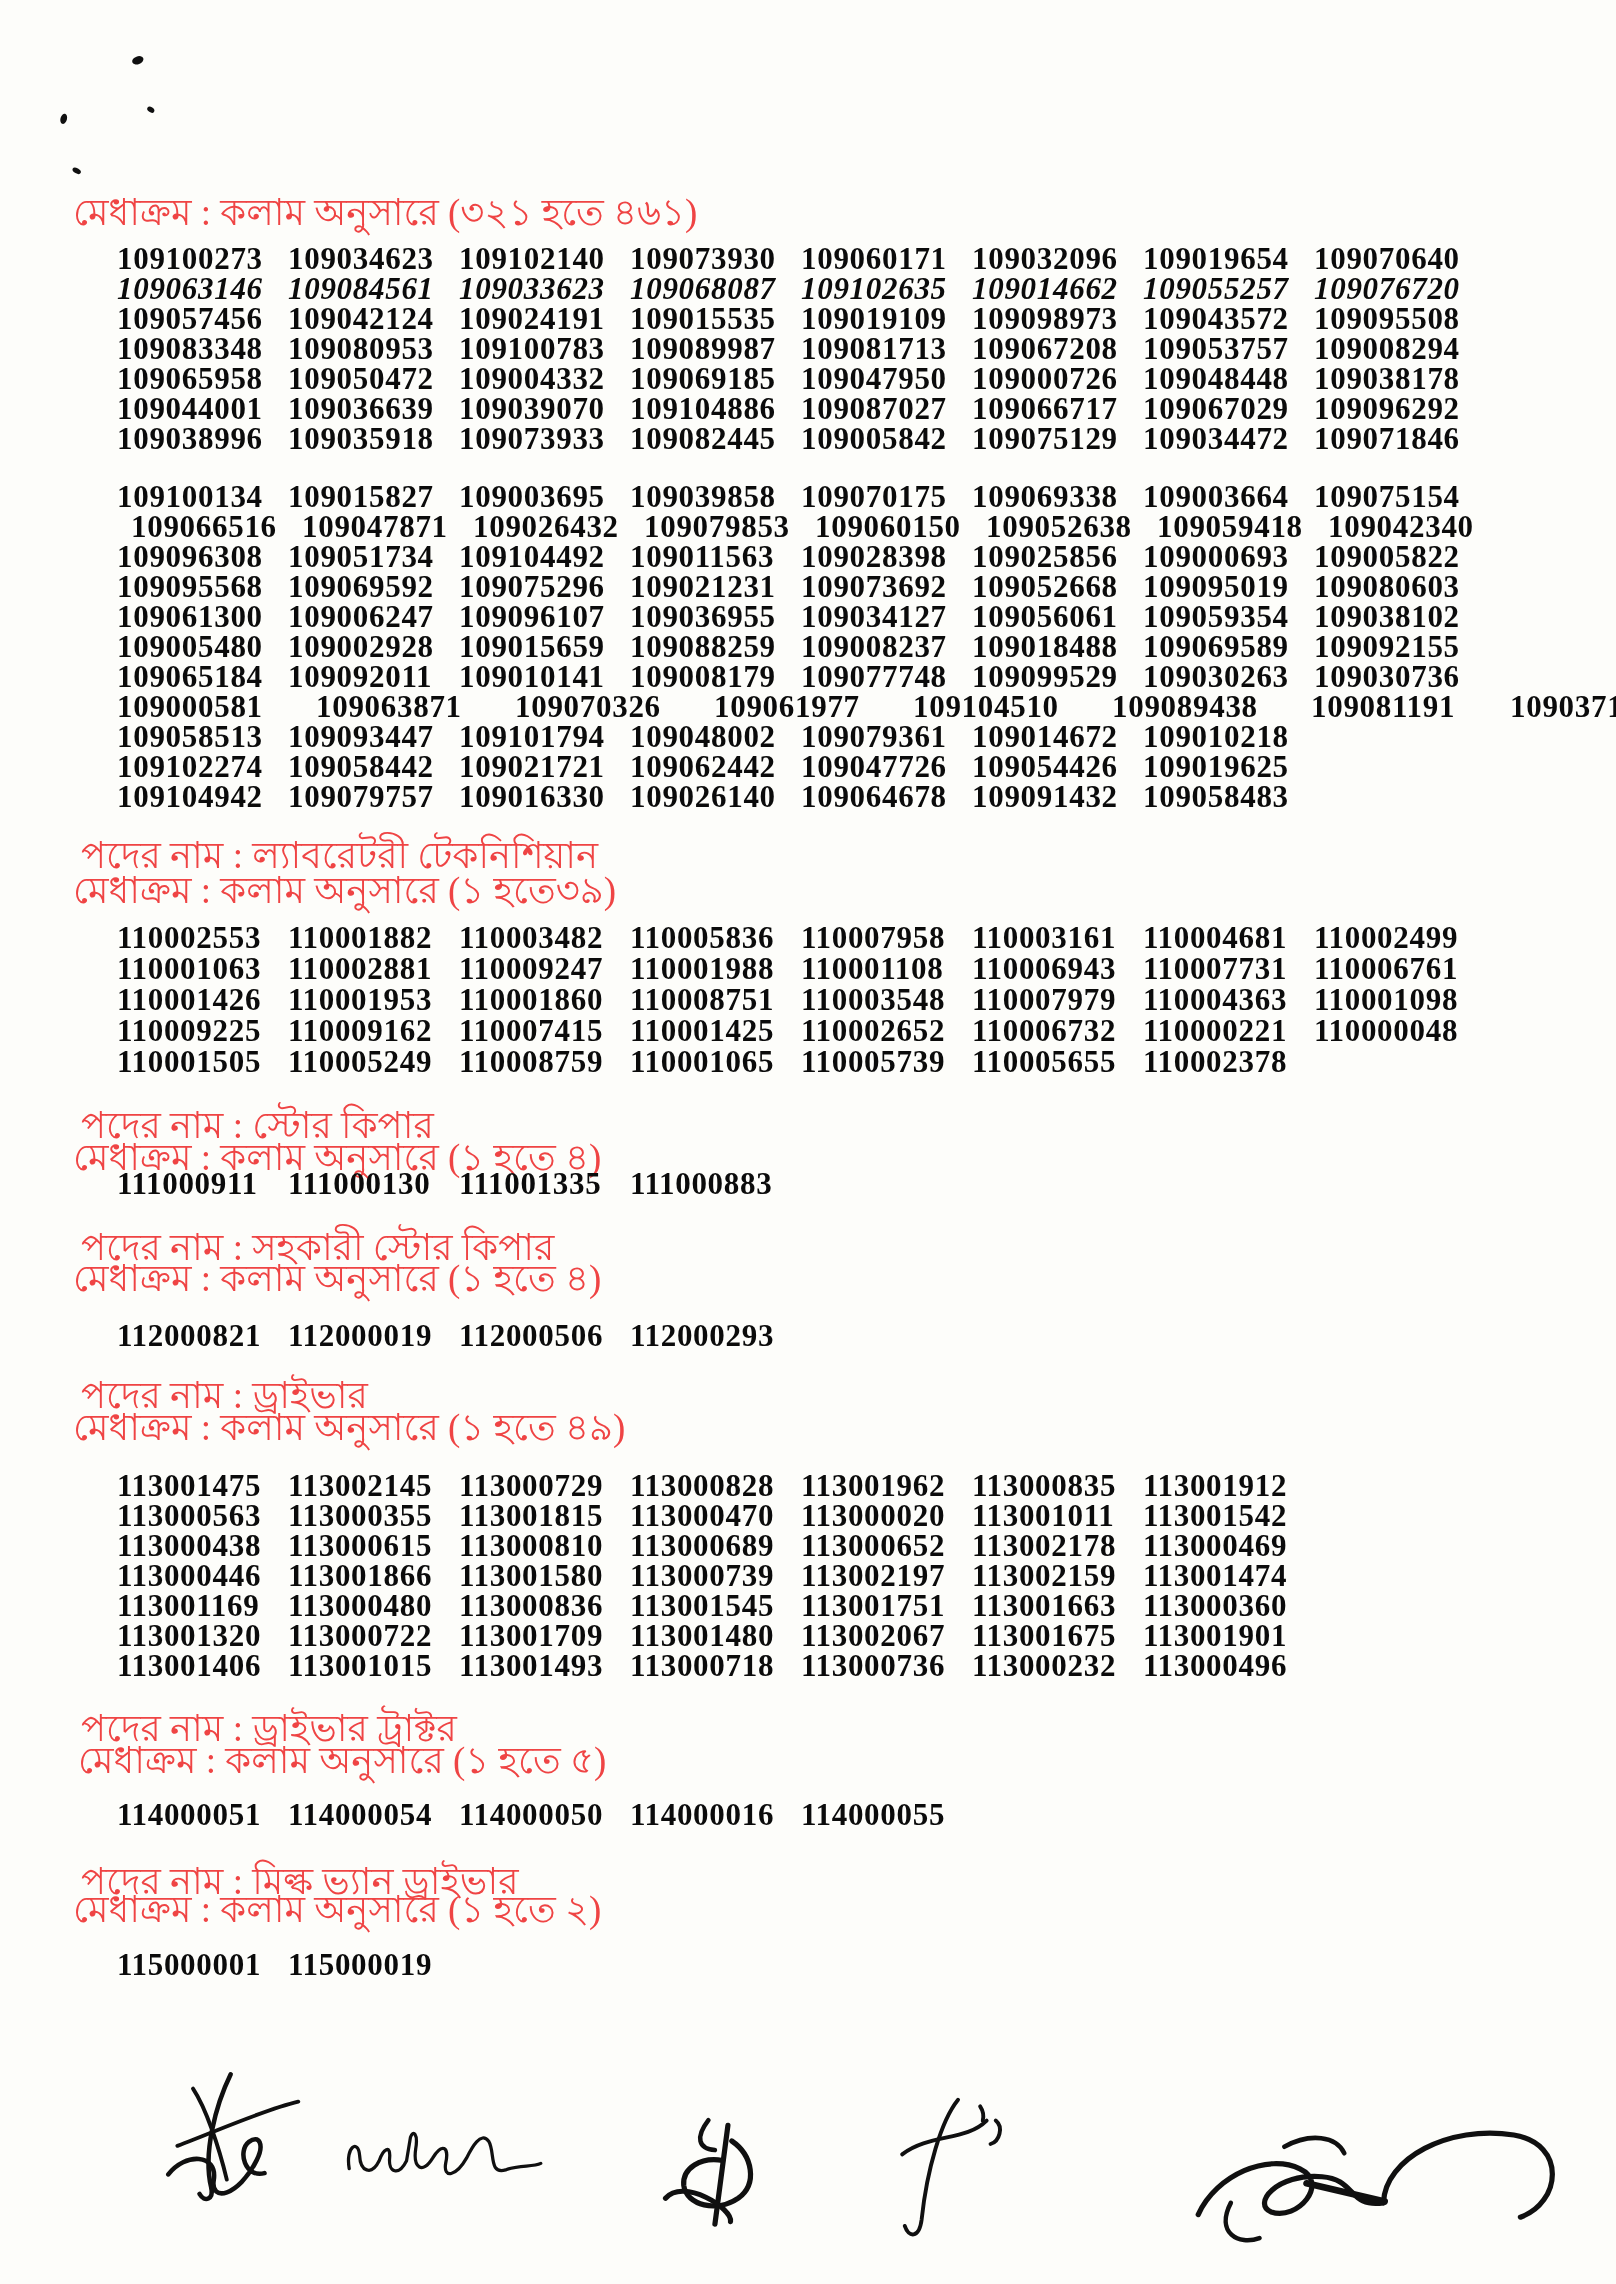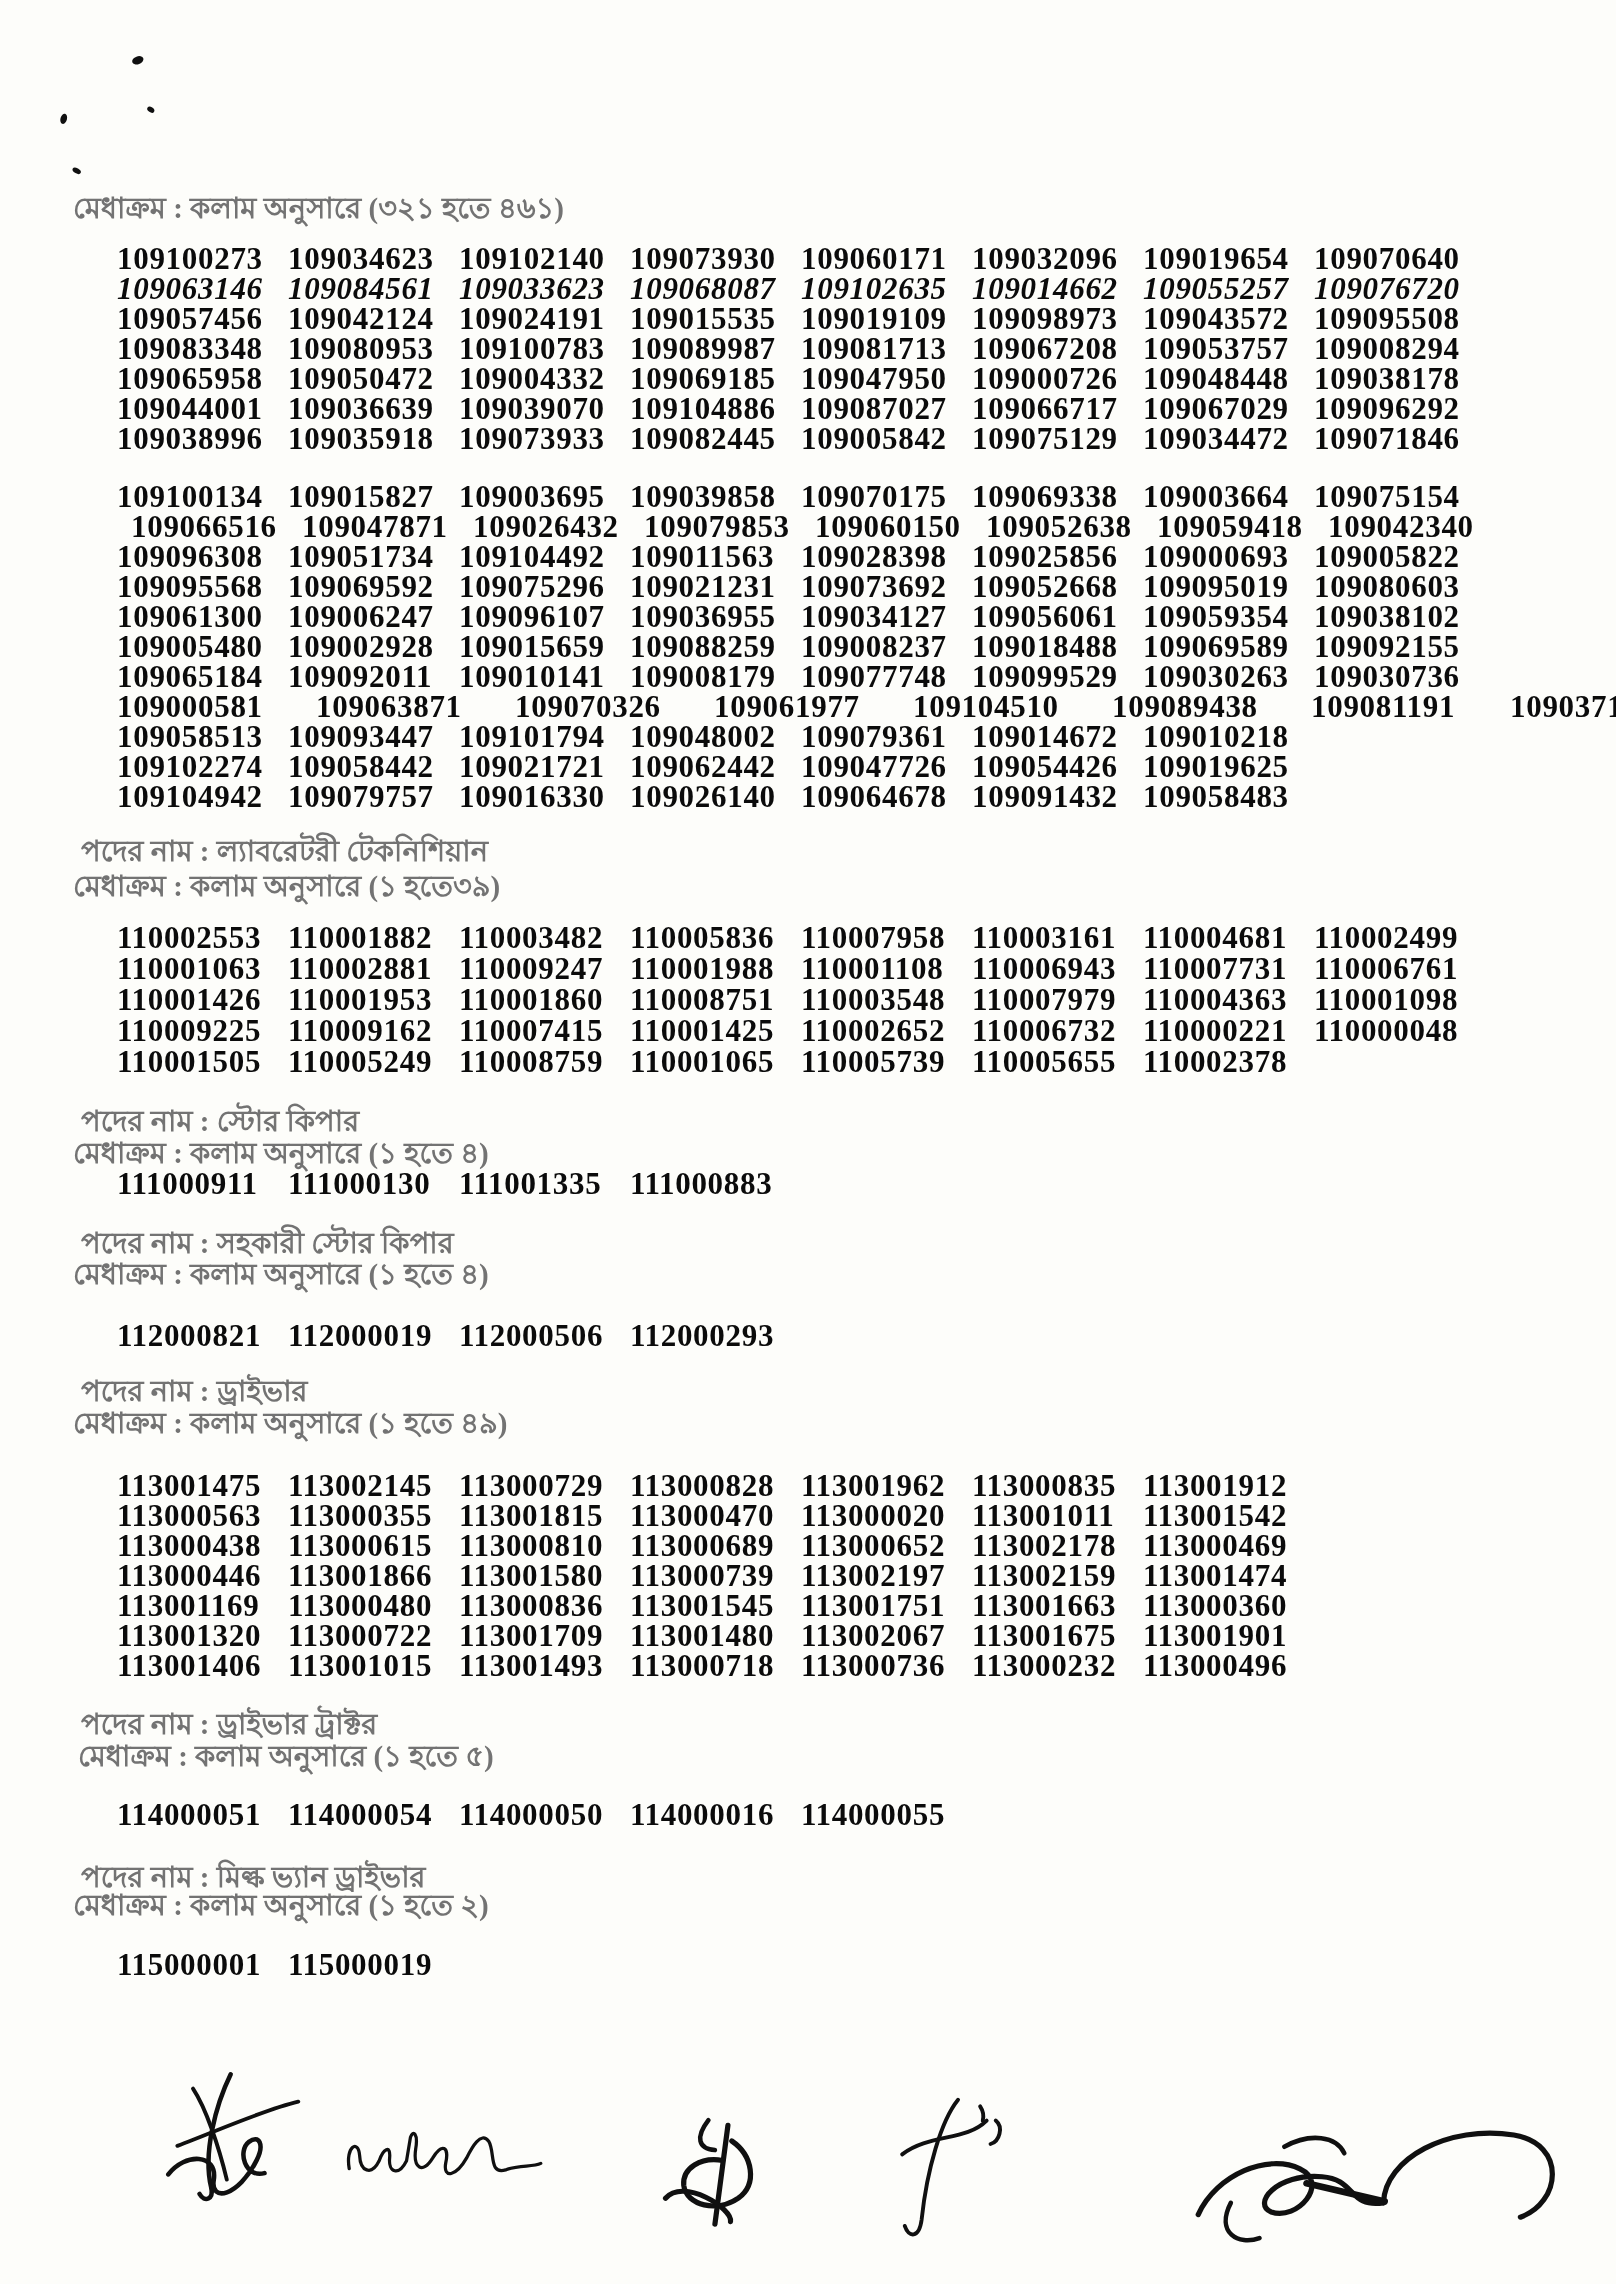--- a/index.html
+++ b/index.html
@@ -6,26 +6,26 @@
   .page{
     position:relative;
     width:1616px;height:2284px;
     background:#fdfdfa;
     font-family:"Liberation Serif", serif;
     color:#0c0c0c;
     overflow:hidden;
   }
   .bn-line{
     position:absolute;
-    font-weight:700;
-    font-size:29px;
+    font-weight:400;
+    font-size:37px;
     line-height:1.1;
     white-space:nowrap;
     letter-spacing:0px;
-    color:#737373;
+    color:#ef4444;
   }
   .rows{position:absolute;left:117px;}
   .row{display:grid;grid-template-columns:repeat(8,171px);}
   .cell{
     font-family:"Liberation Serif", serif;
     font-weight:700;
     font-size:31px;
     letter-spacing:0.7px;
     white-space:nowrap;
     color:#0b0b0b;

